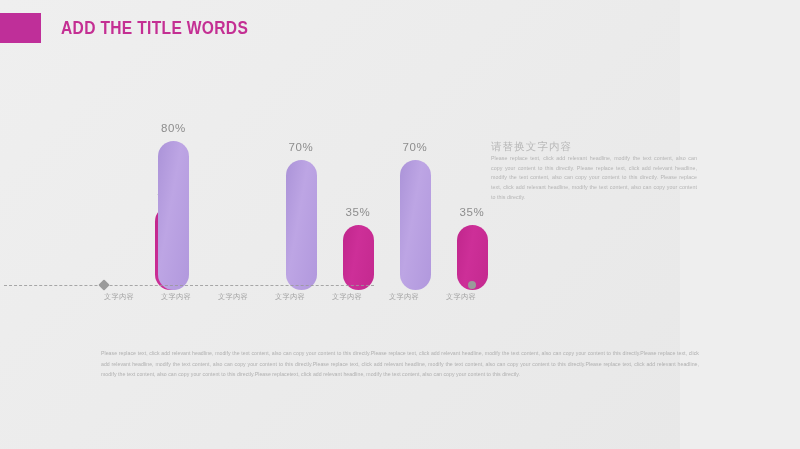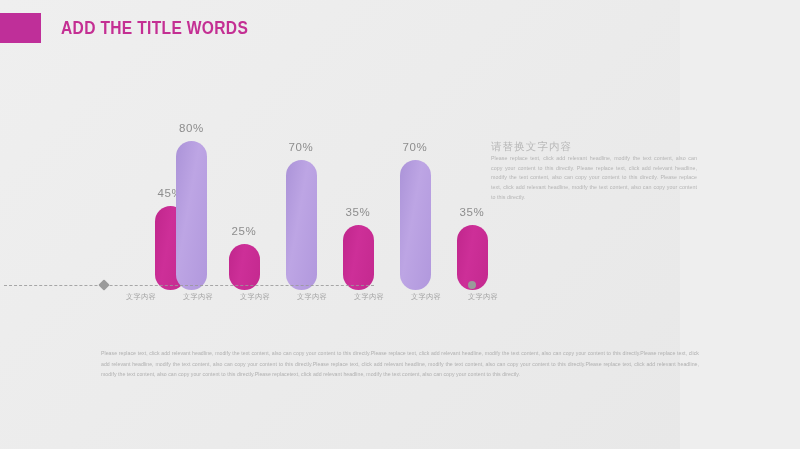--- a/index.html
+++ b/index.html
@@ -114,21 +114,21 @@
   #cat-labels {
     position: absolute;
     left: 100px;
     top: 292px;
     width: 376px;
     height: 14px;
   }
   .cat-label {
     position: absolute;
     width: 52px;
-    text-align: right;
+    text-align: left;
     font-size: 7.2px;
     color: #a3a3a3;
     letter-spacing: 0.3px;
     white-space: nowrap;
   }
 
   #chart-caption {
     position: absolute;
     left: 100px;
     top: 318px;
@@ -181,27 +181,23 @@
   <div id="title-bar">
     <div id="title-swatch"></div>
     <div id="title-text">ADD THE TITLE WORDS</div>
   </div>
 
   <div id="chart">
       <div class="bar-col" style="left: 14.5px; margin-left: 40px;">
         <div class="bar-value">45%</div>
         <div class="bar-shape magenta" style="height: 83.7px;"></div>
       </div>
-      <div class="bar-col" style="left: 76px; align-items: center;">
+      <div class="bar-col" style="left: 58px; align-items: center;">
         <div class="bar-value">80%</div>
         <div class="bar-shape purple" style="height: 148.8px;"></div>
-      </div>
-      <div class="bar-col" style="left: 128.5px;">
-        <div class="bar-value">25%</div>
-        <div class="bar-shape magenta" style="height: 46.5px;"></div>
       </div>
       <div class="bar-col" style="left: 185.5px;">
         <div class="bar-value">70%</div>
         <div class="bar-shape purple" style="height: 130.2px;"></div>
       </div>
       <div class="bar-col" style="left: 242.5px;">
         <div class="bar-value">35%</div>
         <div class="bar-shape magenta" style="height: 65.1px;"></div>
       </div>
       <div class="bar-col" style="left: 299.5px;">

